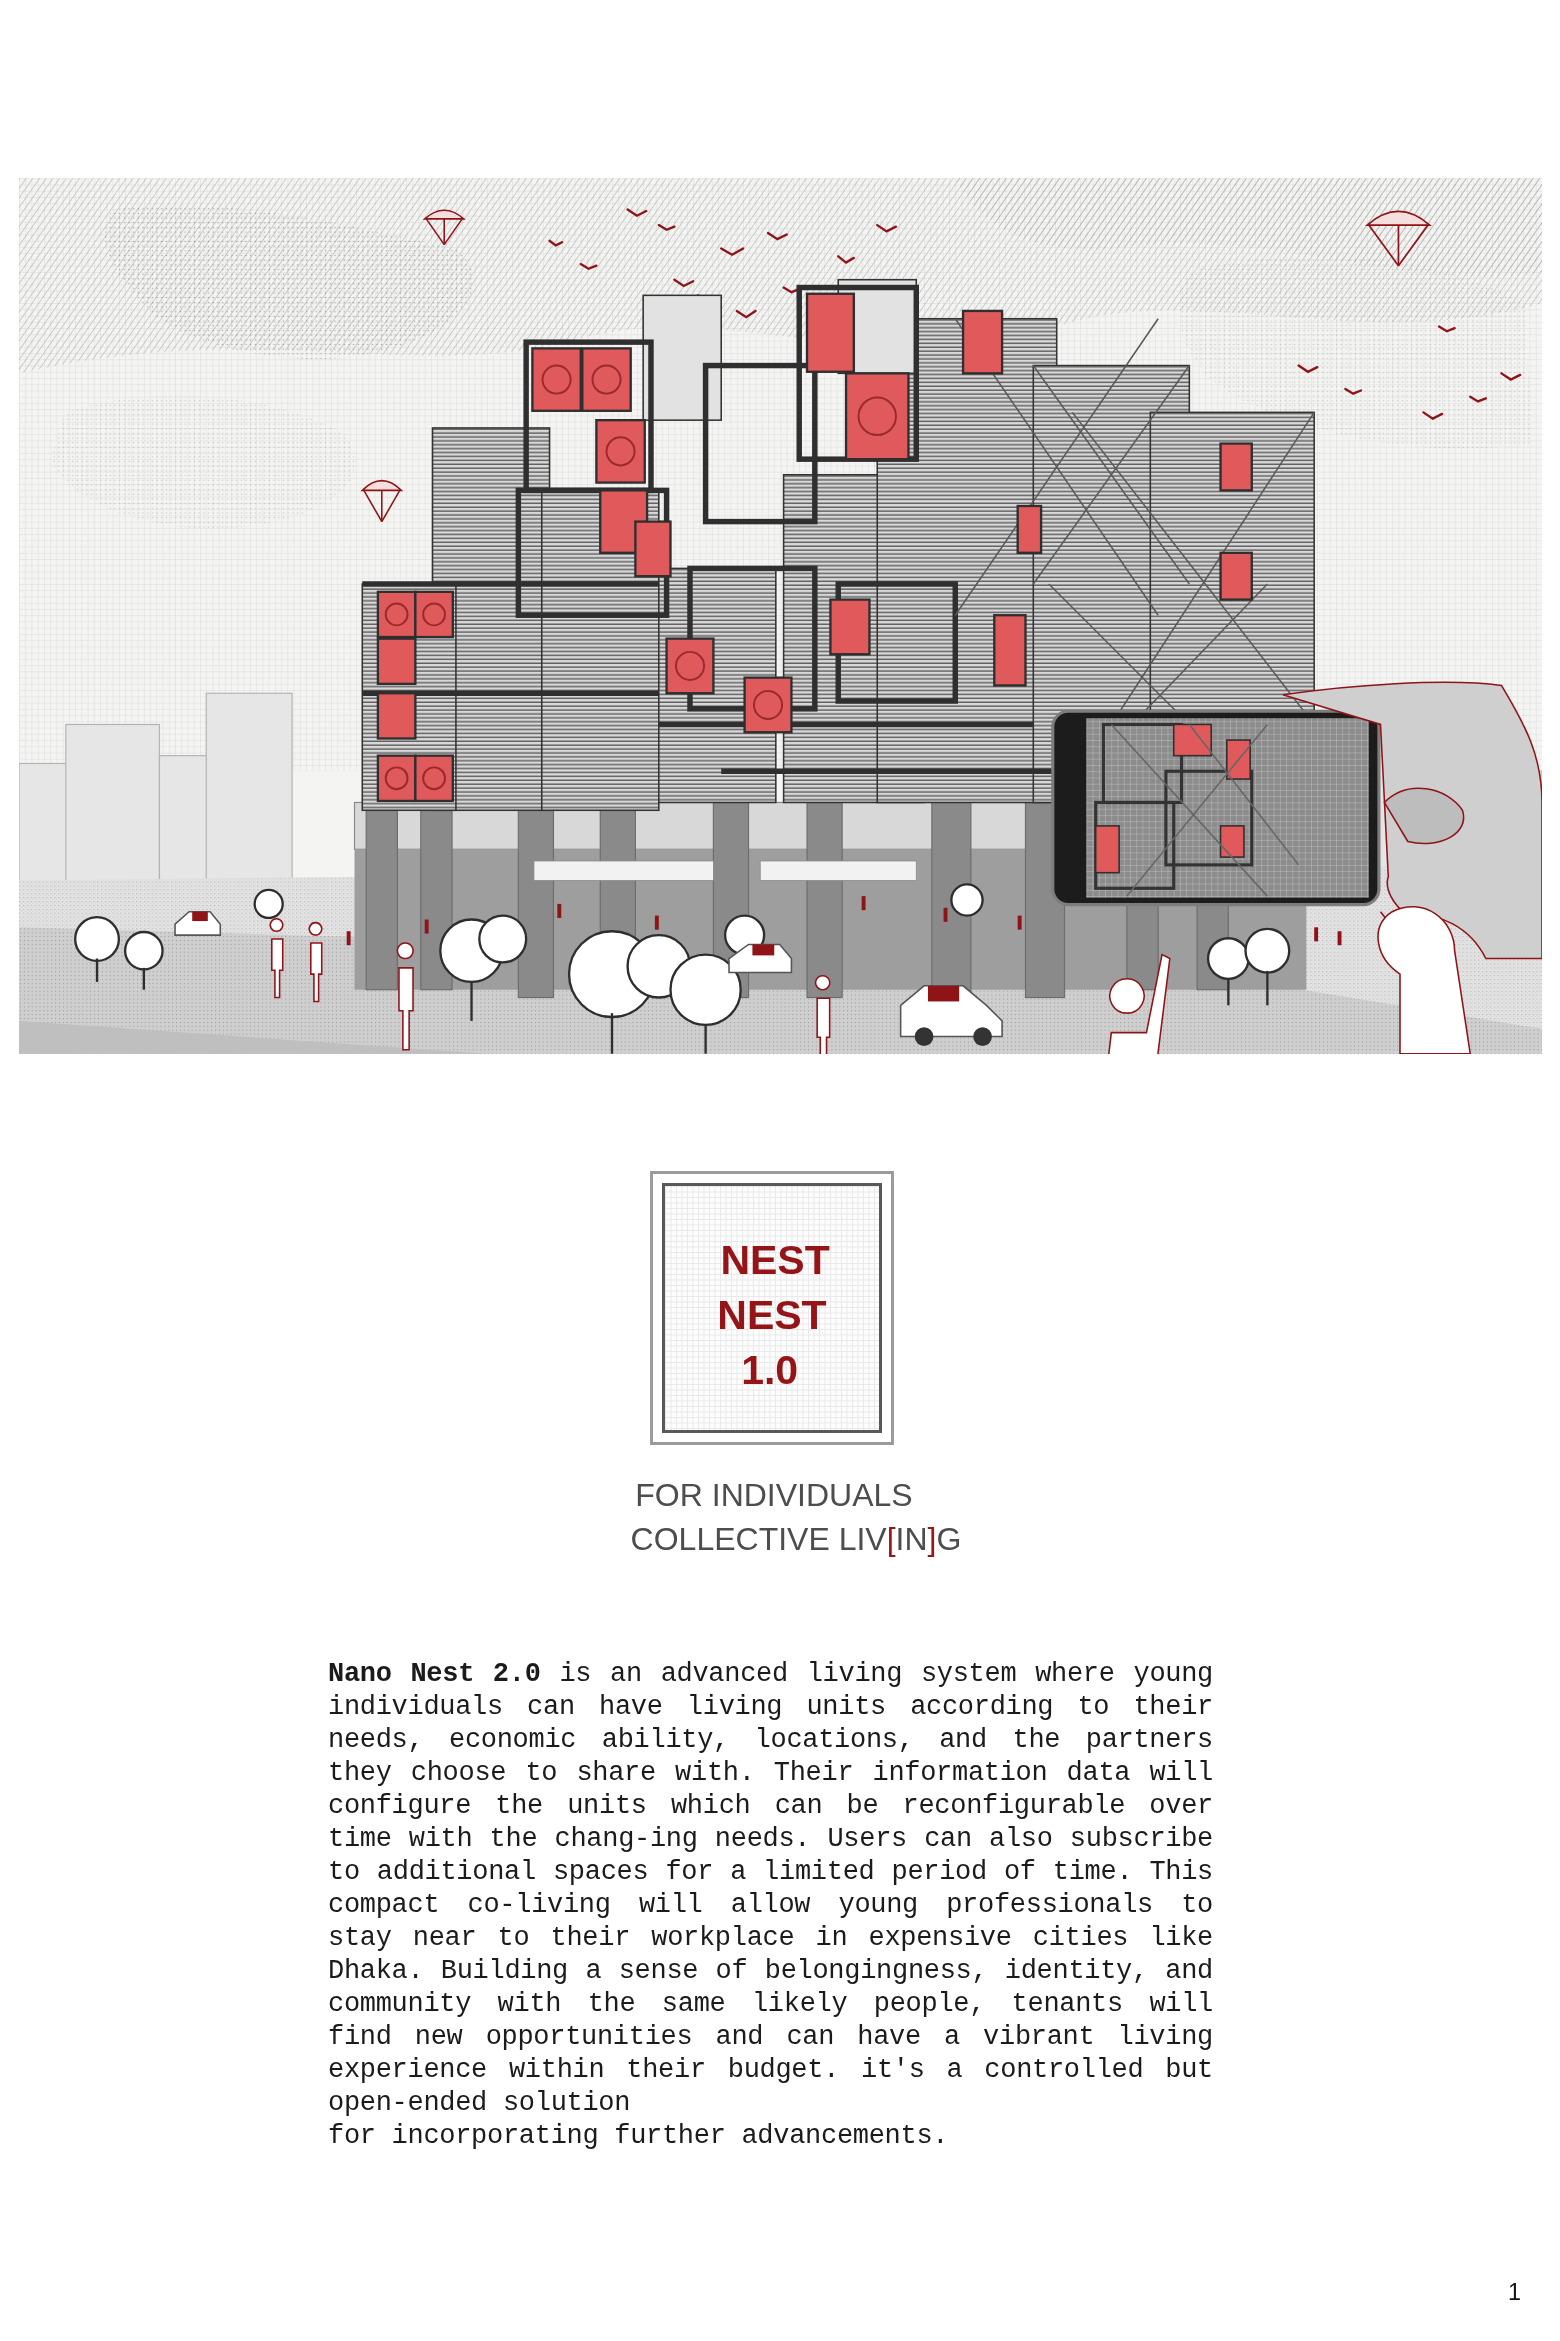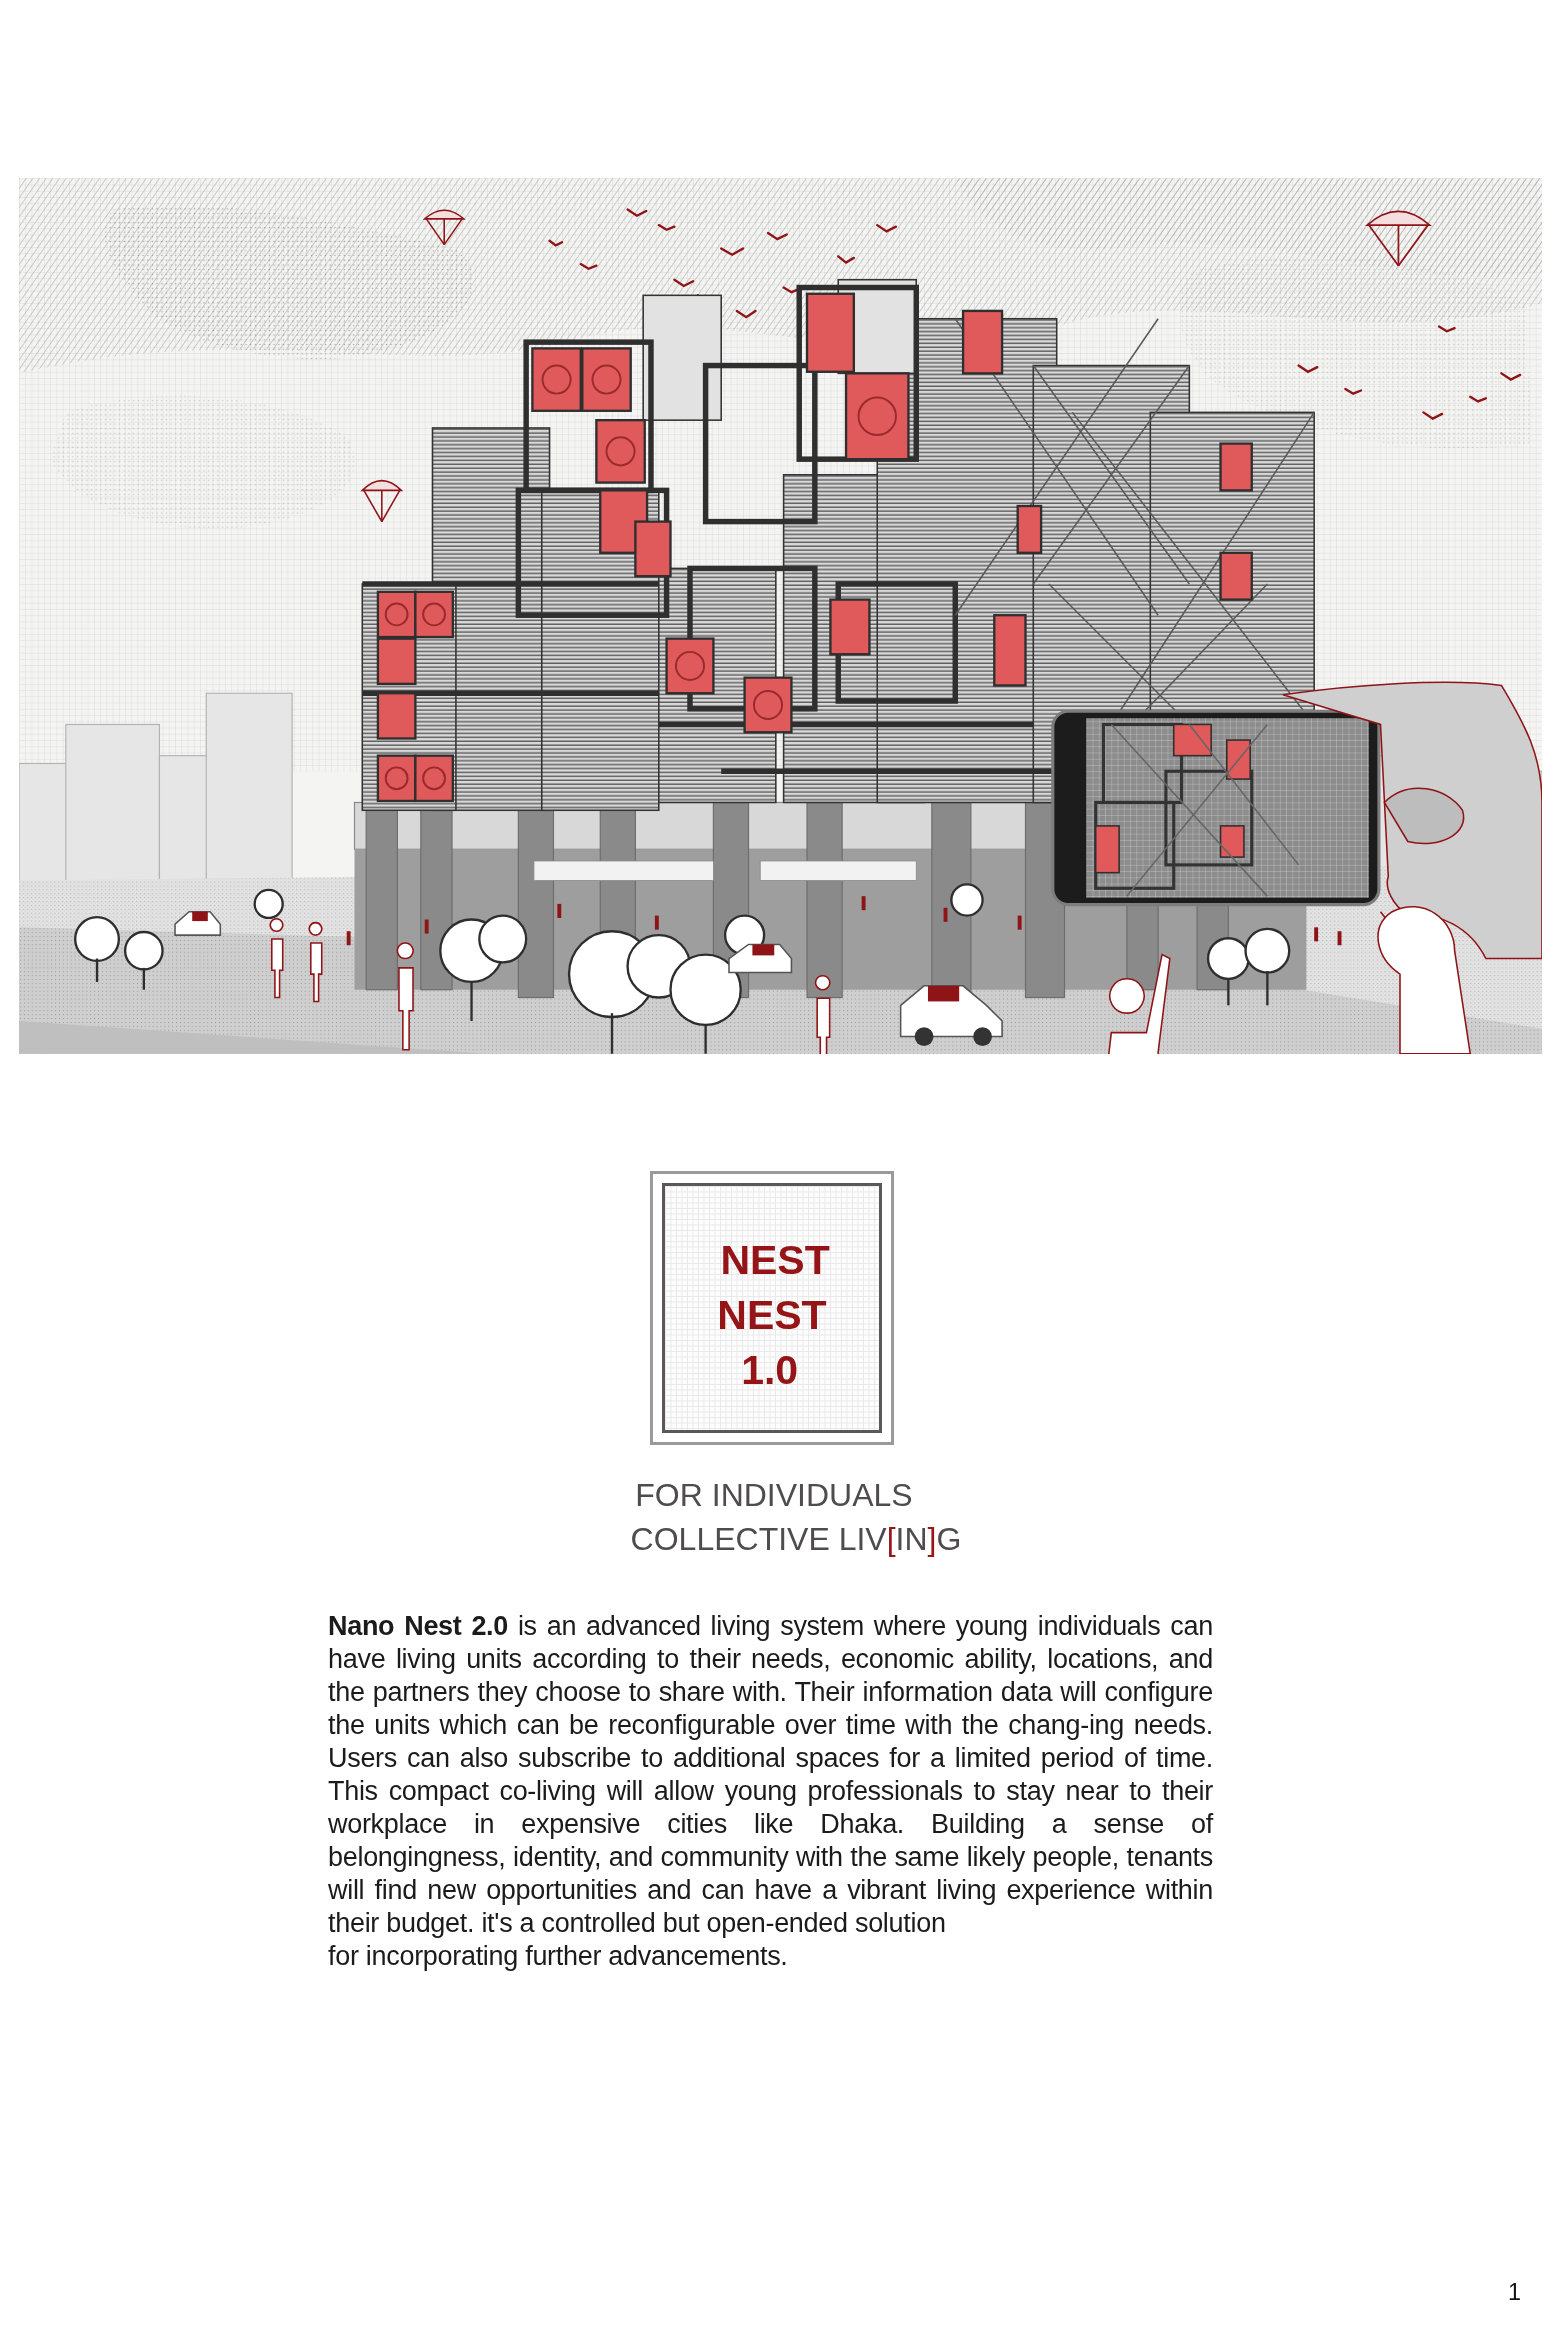--- a/index.html
+++ b/index.html
@@ -23,23 +23,23 @@
   .title-text span { display: block; }
   .title-text .l1 { margin-left: 6.2px; }
   .title-text .l3 { margin-left: -4.7px; }
   .subtitle { position: absolute; left: 593px; top: 1473px; width: 406px; text-align: center;
               color: #4f4c4d; font-size: 32px; line-height: 44px;
               font-family: "Liberation Sans", sans-serif; }
   .subtitle .line { display: block; }
   .subtitle .line1 { margin-left: 0; }
   .subtitle .line2 { margin-left: -44px; }
   .subtitle .bracket { color: #9b1518; }
-  .body-text { position: absolute; left: 328px; top: 1610px; width: 885px;
+  .body-text { position: absolute; left: 328px; top: 1658px; width: 885px;
                font-size: 27px; line-height: 33px; color: #1b1b1b; text-align: justify;
-               font-family: Liberation Sans, sans-serif; letter-spacing: -0.3px; }
+               font-family: Liberation Mono, monospace; letter-spacing: -0.3px; }
   .body-text .lead { font-weight: 700; }
   .body-text .last { text-align: left; display: block; }
   .page-number { position: absolute; left: 1508px; top: 2279px; font-size: 23.4px; color: #111;
                  font-family: "Liberation Sans", sans-serif; }
 </style>
 </head>
 <body>
 
 <div class="hero">
   <svg width="1523" height="876" viewBox="0 0 1952 1122" xmlns="http://www.w3.org/2000/svg">

